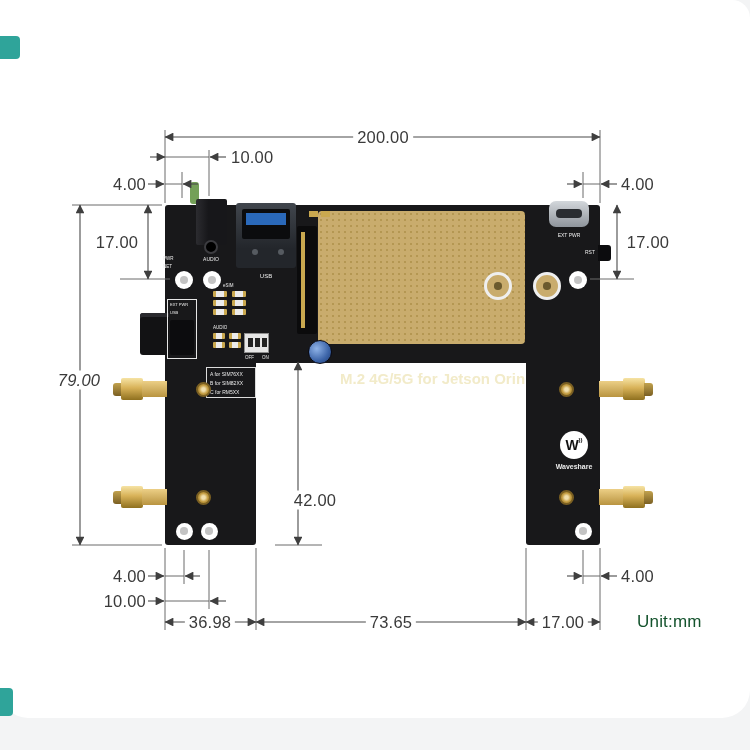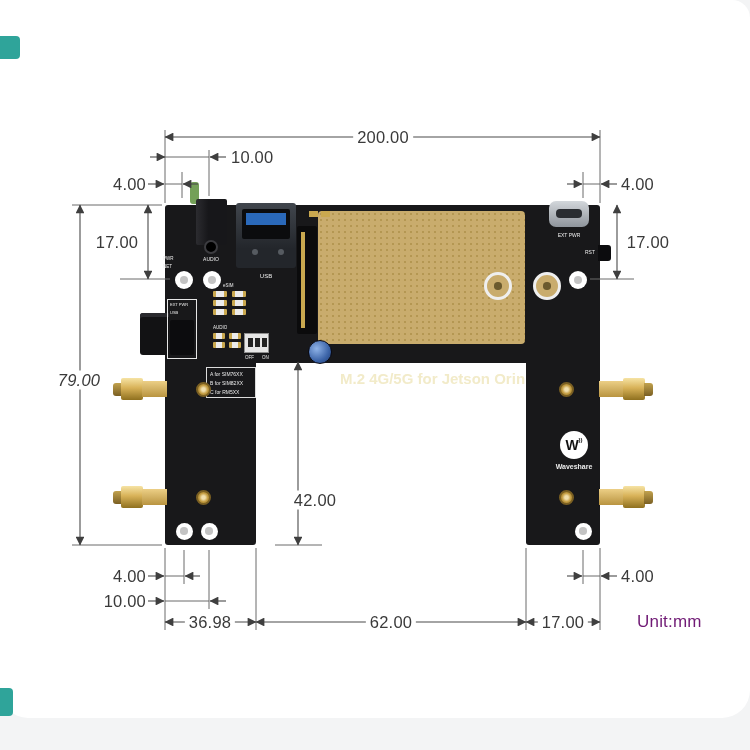--- a/index.html
+++ b/index.html
@@ -221,18 +221,18 @@
   <span class="dim alignL" style="left:231px;top:157px;">10.00</span>
   <span class="dim alignR" style="left:146px;top:184px;">4.00</span>
   <span class="dim" style="left:117px;top:242px;">17.00</span>
   <span class="dim bg" style="left:79px;top:380px;font-style:italic;">79.00</span>
   <span class="dim" style="left:648px;top:242px;">17.00</span>
   <span class="dim alignL" style="left:621px;top:184px;">4.00</span>
   <span class="dim bg" style="left:315px;top:452px;margin-top:48px;">42.00</span>
   <span class="dim alignR" style="left:146px;top:576px;">4.00</span>
   <span class="dim alignR" style="left:146px;top:601px;">10.00</span>
   <span class="dim bg" style="left:210px;top:622px;">36.98</span>
-  <span class="dim bg" style="left:391px;top:622px;">62.00</span>
+  <span class="dim bg" style="left:391px;top:622px;">73.65</span>
   <span class="dim bg" style="left:563px;top:622px;">17.00</span>
   <span class="dim alignL" style="left:621px;top:576px;">4.00</span>
-  <span class="dim alignL" style="left:637px;top:622px;font-size:17px;color:#701a75;">Unit:mm</span>
+  <span class="dim alignL" style="left:637px;top:622px;font-size:17px;color:#14532d;">Unit:mm</span>
 
 </div>
 
 </body></html>

